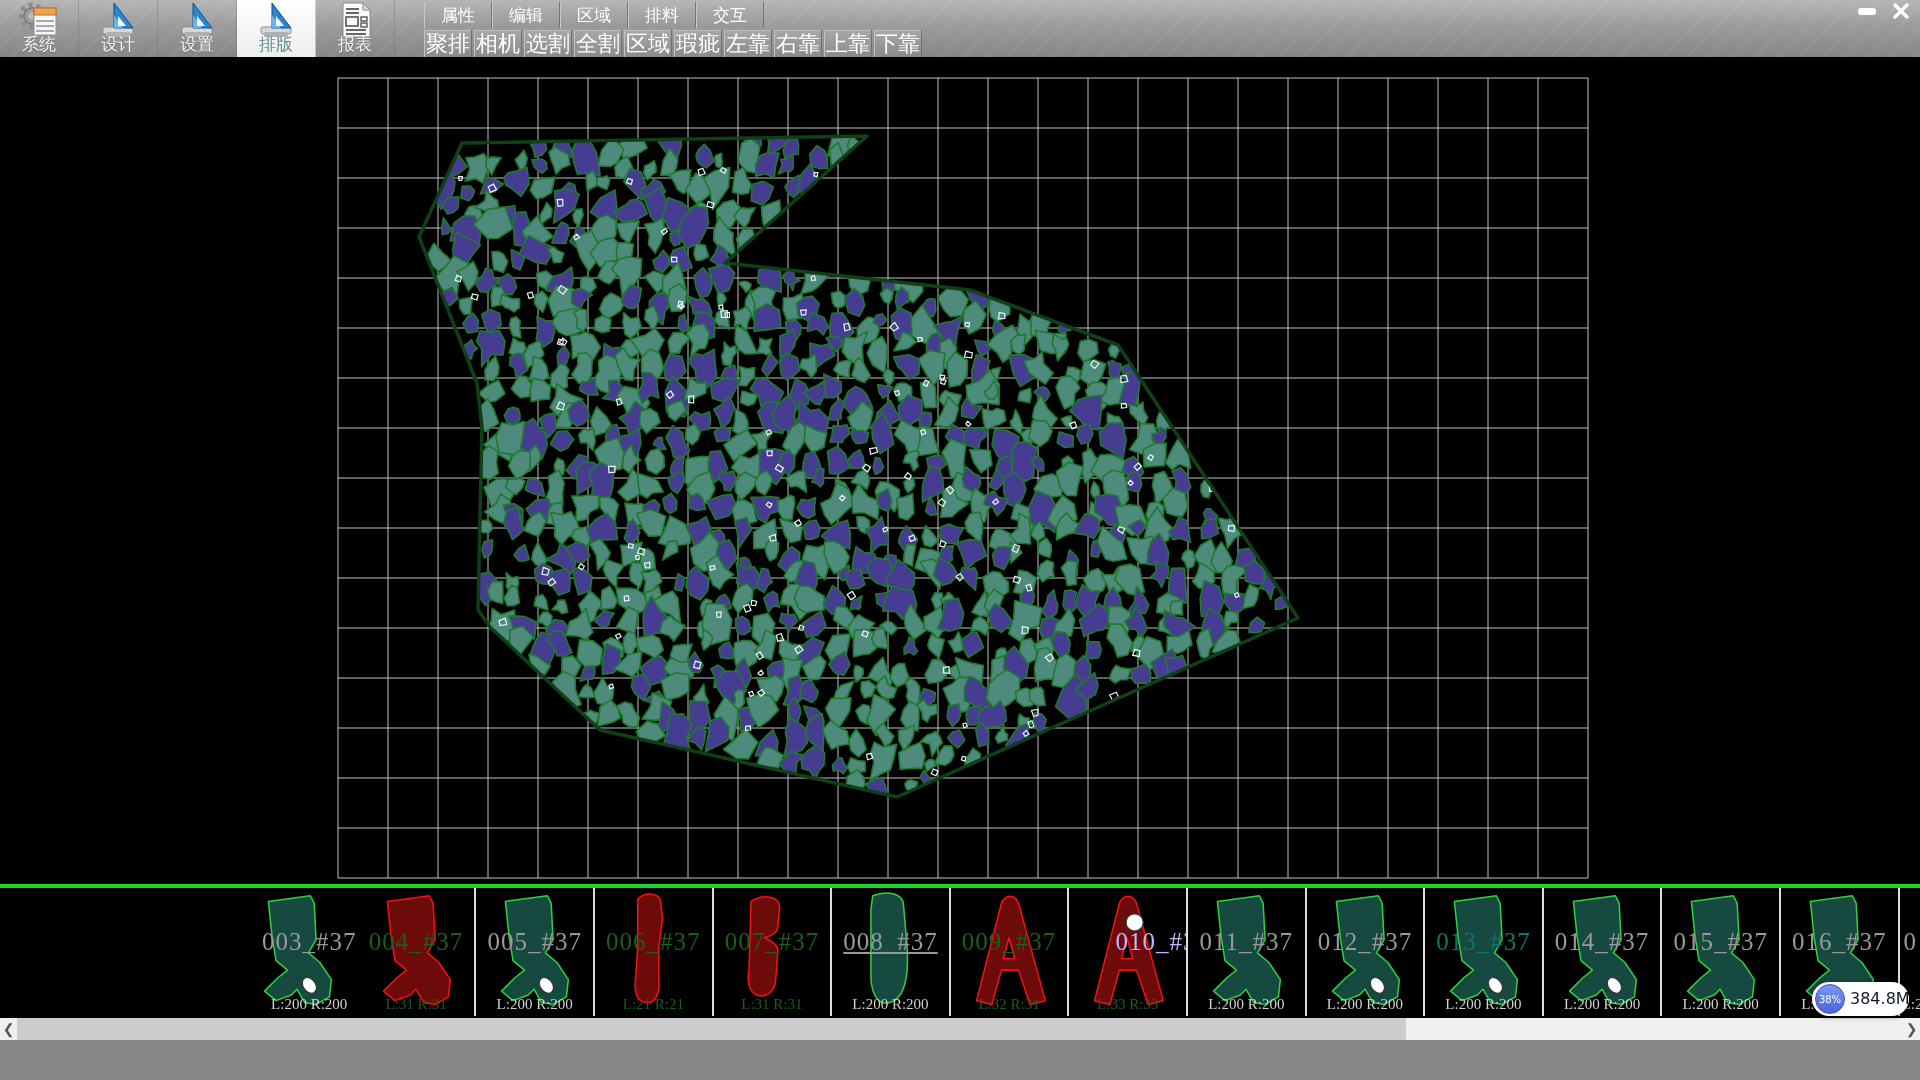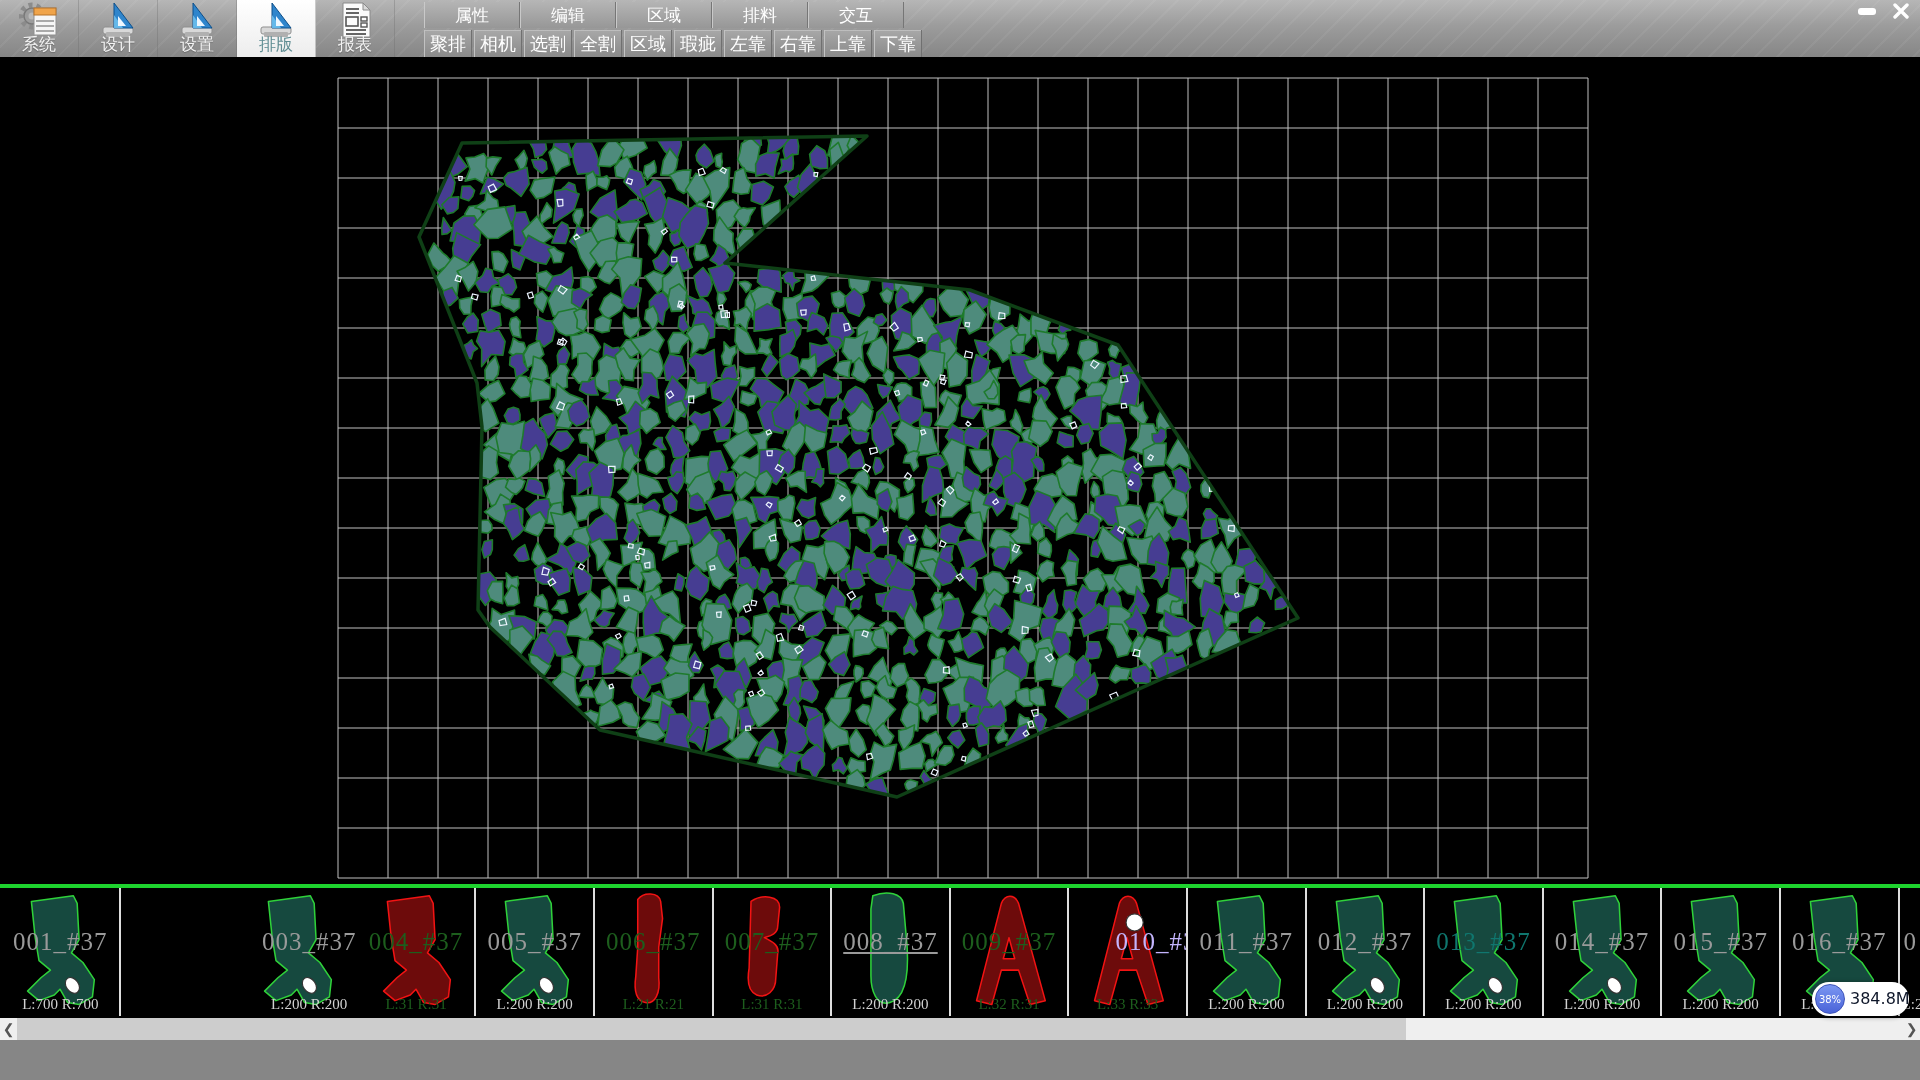--- a/index.html
+++ b/index.html
@@ -15,27 +15,27 @@
   #main-buttons { position:absolute; left:0; top:0; height:57px; display:flex; z-index:2; }
   .main-btn { width:79px; height:57px; position:relative; cursor:pointer;
     border-right:1px solid rgba(110,110,110,.35); }
   .main-btn.selected { background:linear-gradient(180deg,#ffffff,#ededed); }
   .main-btn .icon { position:absolute; left:50%; top:1px; transform:translateX(-50%); width:40px; height:38px; }
   .main-btn .lbl { position:absolute; left:0; right:0; bottom:1px; text-align:center;
     font-size:17px; color:#f2f2f2; text-shadow:0 1px 1px rgba(0,0,0,.25); }
   .main-btn.selected .lbl { color:#5f8d93; text-shadow:none; }
 
   #menu-row { position:absolute; left:424px; top:2px; display:flex; z-index:2; }
-  .menu-btn { width:96px; height:26px; line-height:26px; text-align:center;
+  .menu-btn { width:68px; height:26px; line-height:26px; text-align:center;
     font-size:17px; color:#ffffff; cursor:pointer;
     background:linear-gradient(180deg,#b4b4b4,#979797);
     border-left:1px solid #c9c9c9; border-right:1px solid #767676; }
   #tool-row { position:absolute; left:424px; top:30px; display:flex; z-index:2; }
   .tool-btn { width:48px; height:27px; line-height:27px; text-align:center; margin-right:2px;
-    font-size:18px; color:#ffffff; cursor:pointer;
+    font-size:22px; color:#ffffff; cursor:pointer;
     background:linear-gradient(180deg,#a8a8a8,#8a8a8a);
     border-left:1px solid #c2c2c2; border-right:1px solid #707070;
     box-shadow:inset 0 1px 0 rgba(255,255,255,.25); }
 
   #win-controls { position:absolute; right:4px; top:2px; display:flex; gap:4px; z-index:3; }
   .win-btn { width:30px; height:18px; display:flex; align-items:center; justify-content:center; cursor:pointer; }
   .min-glyph { width:18px; height:7px; background:#ffffff; border-radius:3px; }
 
   
   #canvas-wrap { position:absolute; left:0; top:57px; width:1920px; height:827px; background:#000; }
@@ -1033,28 +1033,20 @@
           <polygon points="1153.3,399.4 1151.3,403.4 1147.8,401.1 1150.4,397.7" fill="none" stroke="#edf5ff" stroke-width="1.2"></polygon>
           <polygon points="721.5,260.5 720.8,254.0 727.2,253.6 727.4,260.0" fill="none" stroke="#edf5ff" stroke-width="1.2"></polygon>
           <polygon points="500.0,568.5 499.0,563.7 505.1,561.4 506.8,567.5" fill="none" stroke="#edf5ff" stroke-width="1.2"></polygon>
           <polygon points="1127.9,324.3 1121.0,325.6 1120.8,319.0 1126.1,318.4" fill="none" stroke="#edf5ff" stroke-width="1.2"></polygon>
           <polygon points="938.0,445.9 941.6,441.8 945.6,444.9 943.0,449.4" fill="none" stroke="#edf5ff" stroke-width="1.2"></polygon>
         </g>
         <polygon points="462,86 867,79 725,206 970,233 1118,288 1298,561 897,740 600,673 490,570 478,553 482,370 477,326 419,180" fill="none" stroke="#0f4016" stroke-width="3.5" stroke-linejoin="round"></polygon>
       </svg></div>
 
   <div id="strip">
-      <div class="cell" style="left: 2px; width: 118.6px;">
-        <svg width="100" height="124" viewBox="0 0 100 130" class="shape">
-          <path d="M20,12 L64,6 L68,14 L70,52 L62,66 L74,76 L86,94 L84,112 L70,120 L58,118 L50,104 L44,110 L28,116 L16,106 L30,92 L40,84 L28,74 L24,50 Z" fill="#16493f" stroke="#2fd13a" stroke-width="1.6" fill-rule="evenodd" stroke-linejoin="round"></path>
-          <ellipse cx="63" cy="100" rx="6.5" ry="9" transform="rotate(-35 63 100)" fill="#ffffff" stroke="#333" stroke-width="1.2"></ellipse>
-        </svg>
-        <div class="num" style="color: rgb(154, 154, 154);">001_#37</div>
-        <div class="lr" style="color: rgb(210, 210, 210);">L:700 R:700</div>
-      </div>
       <div class="cell" style="left: 239.2px; width: 142px;">
         <svg width="100" height="124" viewBox="0 0 100 130" class="shape">
           <path d="M20,12 L64,6 L68,14 L70,52 L62,66 L74,76 L86,94 L84,112 L70,120 L58,118 L50,104 L44,110 L28,116 L16,106 L30,92 L40,84 L28,74 L24,50 Z" fill="#16493f" stroke="#2fd13a" stroke-width="1.6" fill-rule="evenodd" stroke-linejoin="round"></path>
           <ellipse cx="63" cy="100" rx="6.5" ry="9" transform="rotate(-35 63 100)" fill="#ffffff" stroke="#333" stroke-width="1.2"></ellipse>
         </svg>
         <div class="num" style="color: rgb(154, 154, 154);">003_#37</div>
         <div class="lr" style="color: rgb(210, 210, 210);">L:200 R:200</div>
       </div>
       <div class="cell" style="left: 357.8px; width: 118.6px;">
         <svg width="100" height="124" viewBox="0 0 100 130" class="shape">

